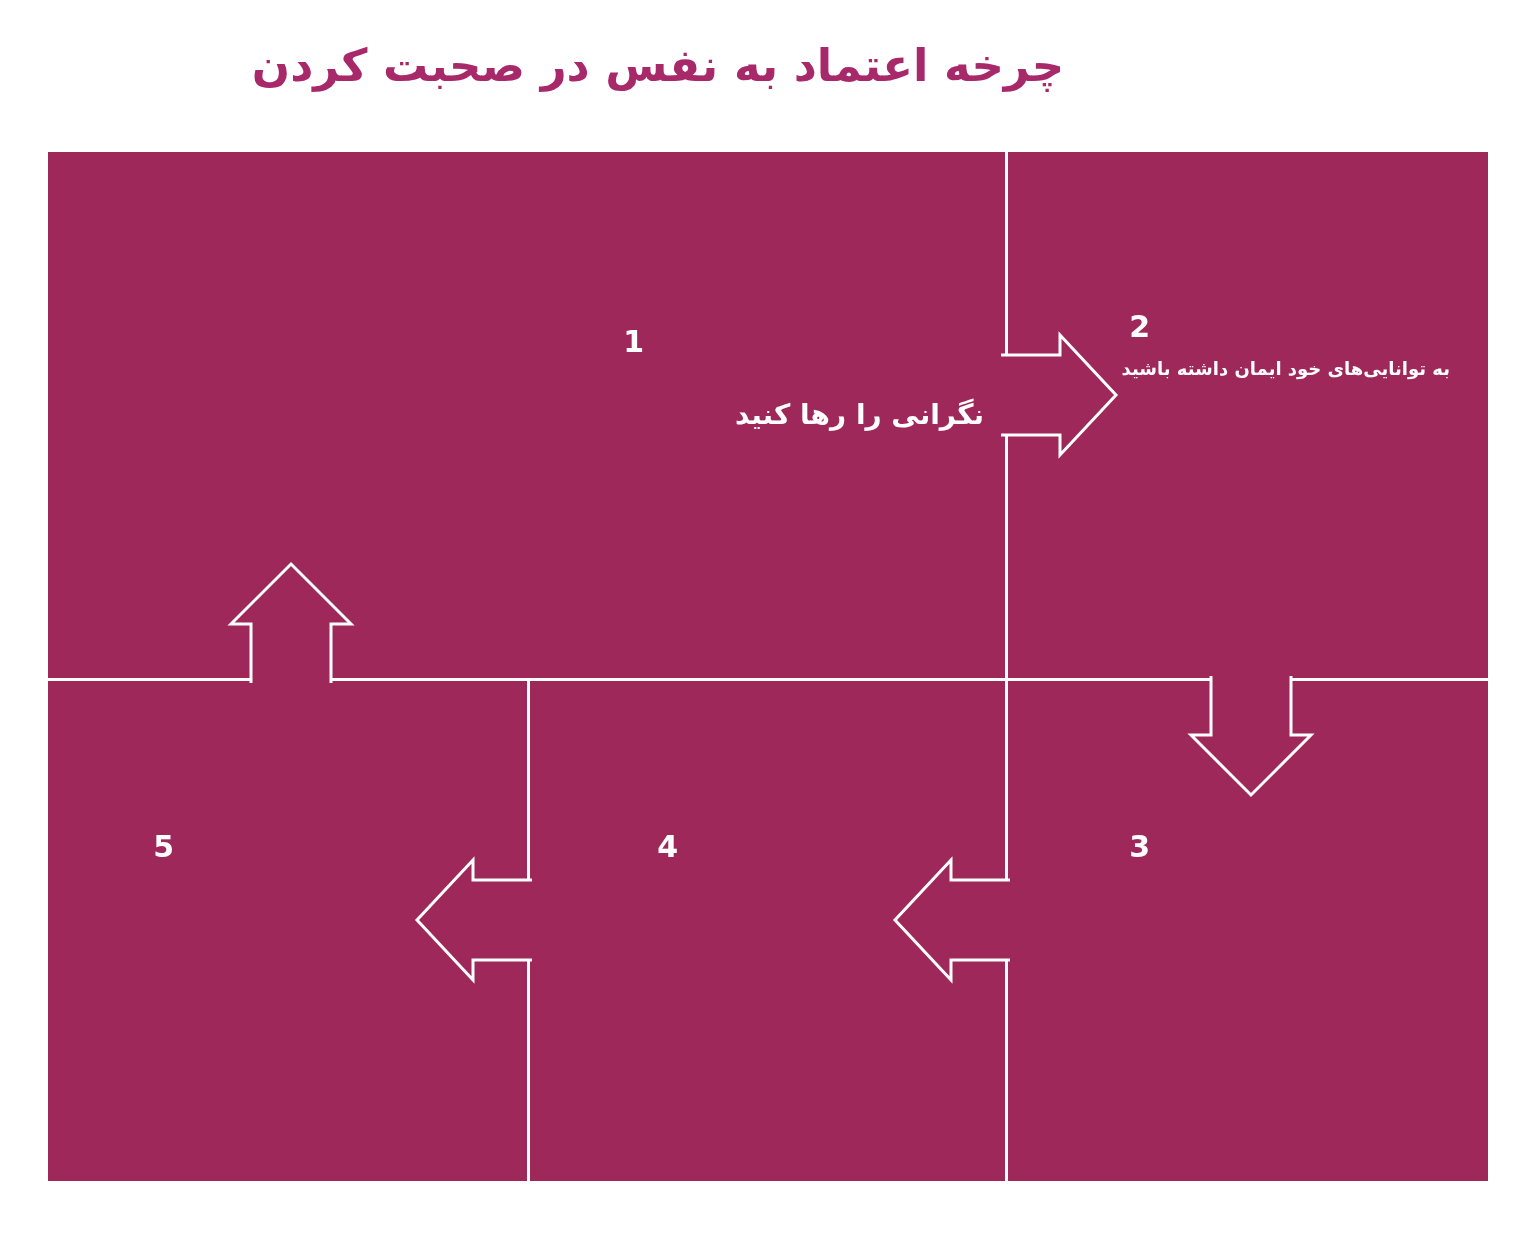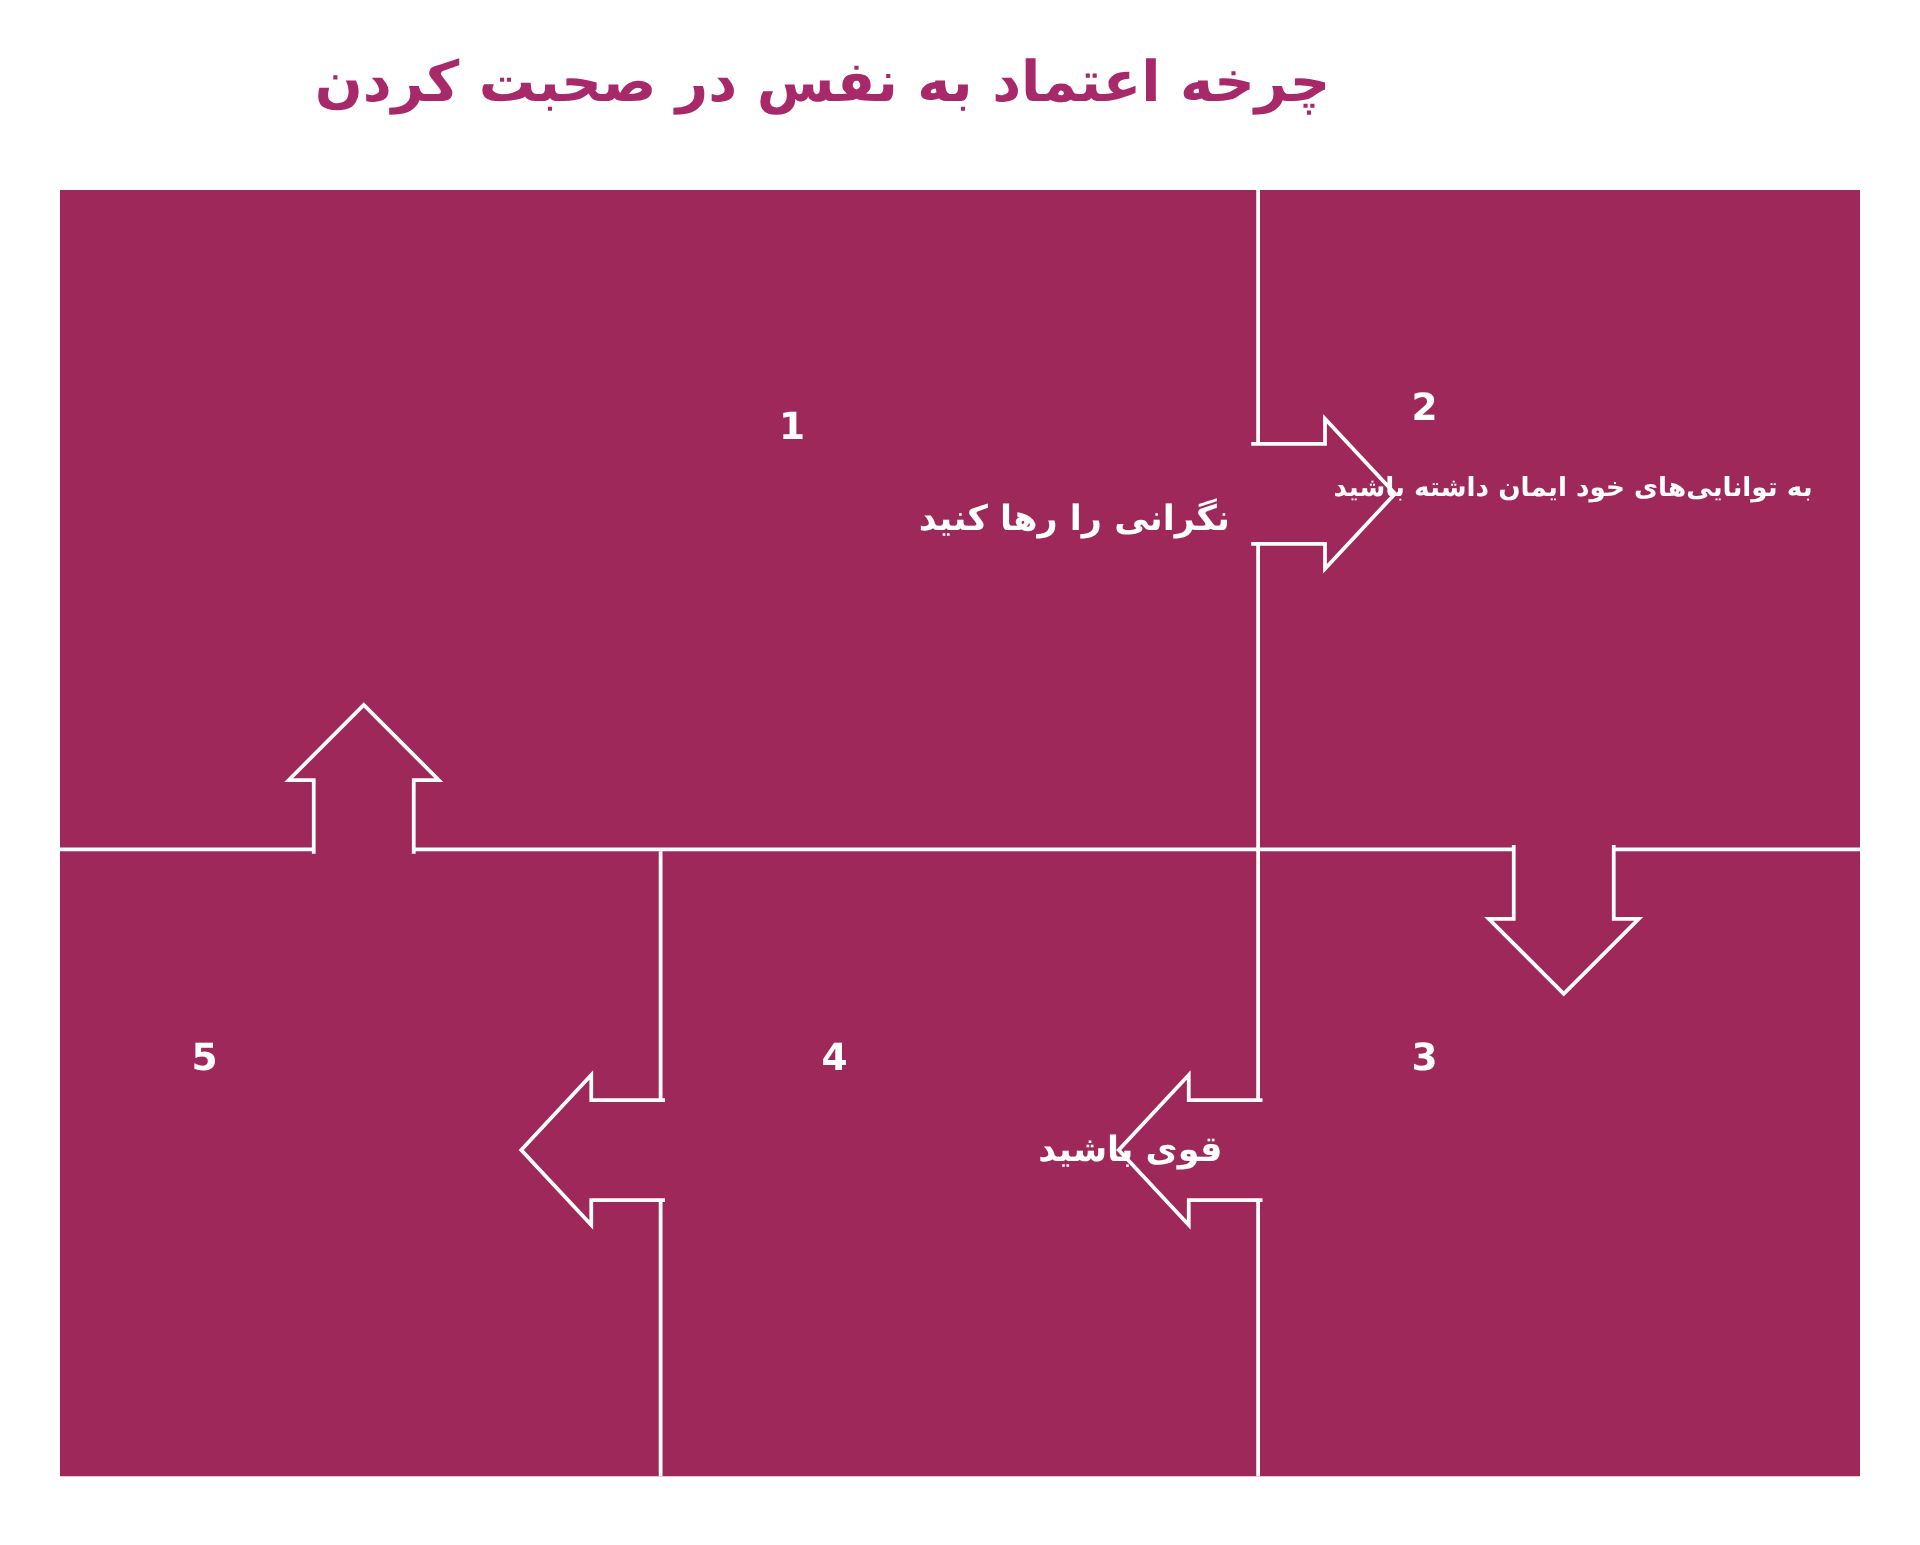--- a/index.html
+++ b/index.html
@@ -60,24 +60,24 @@
   }
   .cell .cell-title {
     display: block;
     font-size: 28px;
     font-weight: 700;
     line-height: 1.3;
     margin-top: 40px;
   }
   .cell .cell-subtitle {
     display: block;
-    font-size: 21px;
+    font-size: 18px;
     font-weight: 700;
     line-height: 1.35;
-    margin-top: 34px;
+    margin-top: 15px;
   }
 
   
   #cell-1 { left: 36px;  top: 175px; width: 900px; }
   #cell-1 .cell-number { padding-right: 340px; }
   #cell-1 .cell-title  { padding-right: 0px; }
 
   
   #cell-2 { left: 1012px; top: 160px; width: 390px; }
   #cell-2 .cell-number   { padding-right: 300px; }
@@ -173,20 +173,19 @@
     <span class="cell-number">2</span>
     <span class="cell-subtitle">به توانایی‌های خود ایمان داشته باشید</span>
   </div>
 
   <div class="cell" id="cell-3">
     <span class="cell-number">3</span>
   </div>
 
   <div class="cell" id="cell-4">
     <span class="cell-number">4</span>
-    <span class="cell-title">قوی باشید</span>
   </div>
 
   <div class="cell" id="cell-5">
     <span class="cell-number">5</span>
   </div>
 
 </div>
 
 </body></html>

